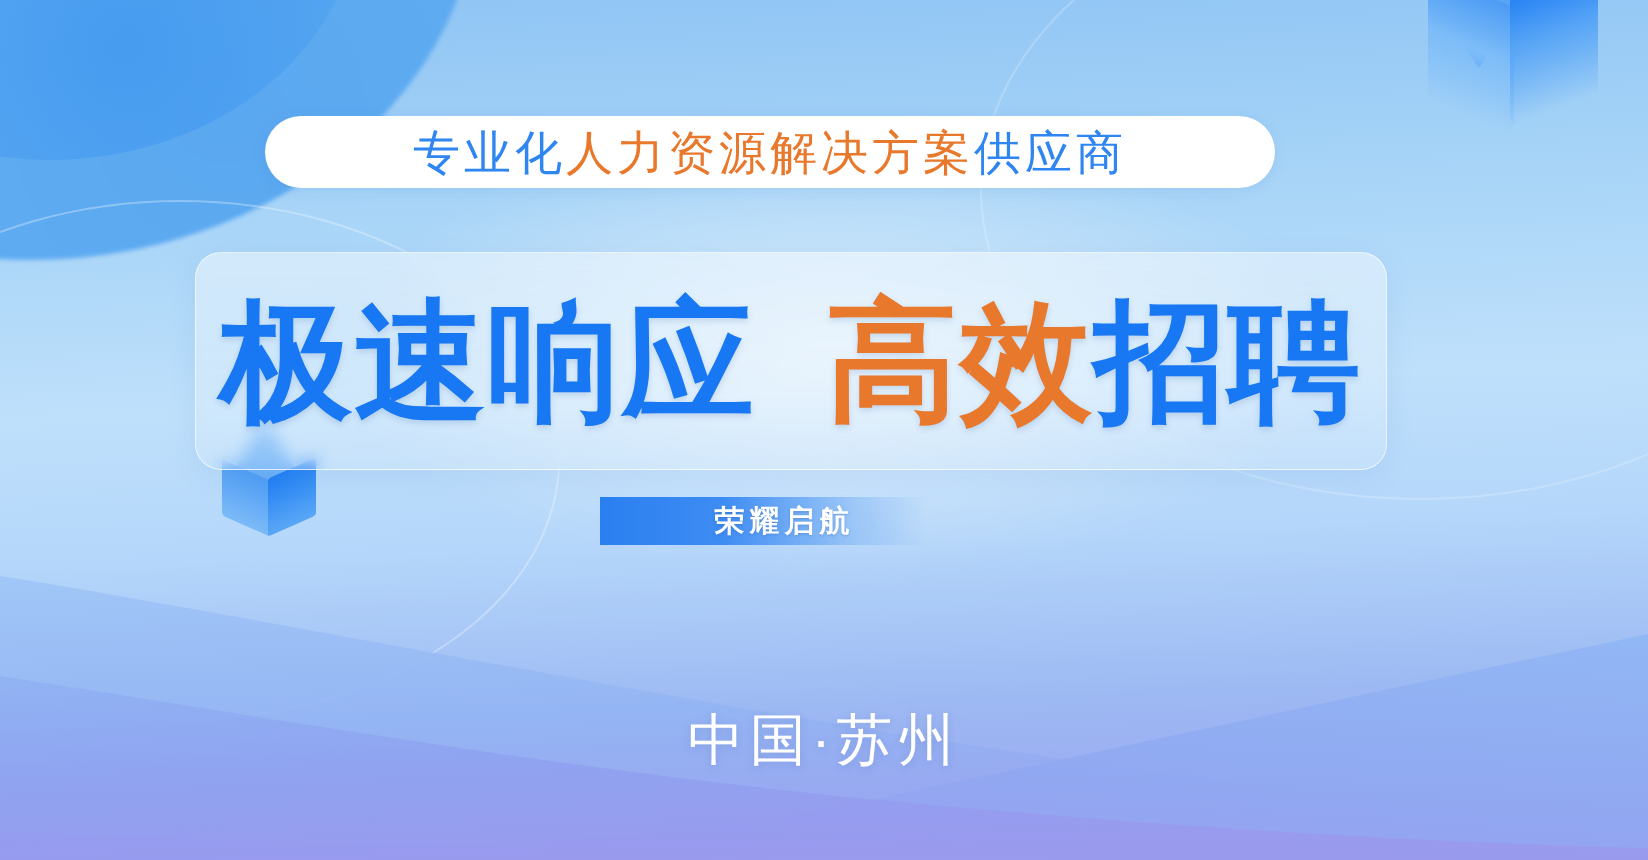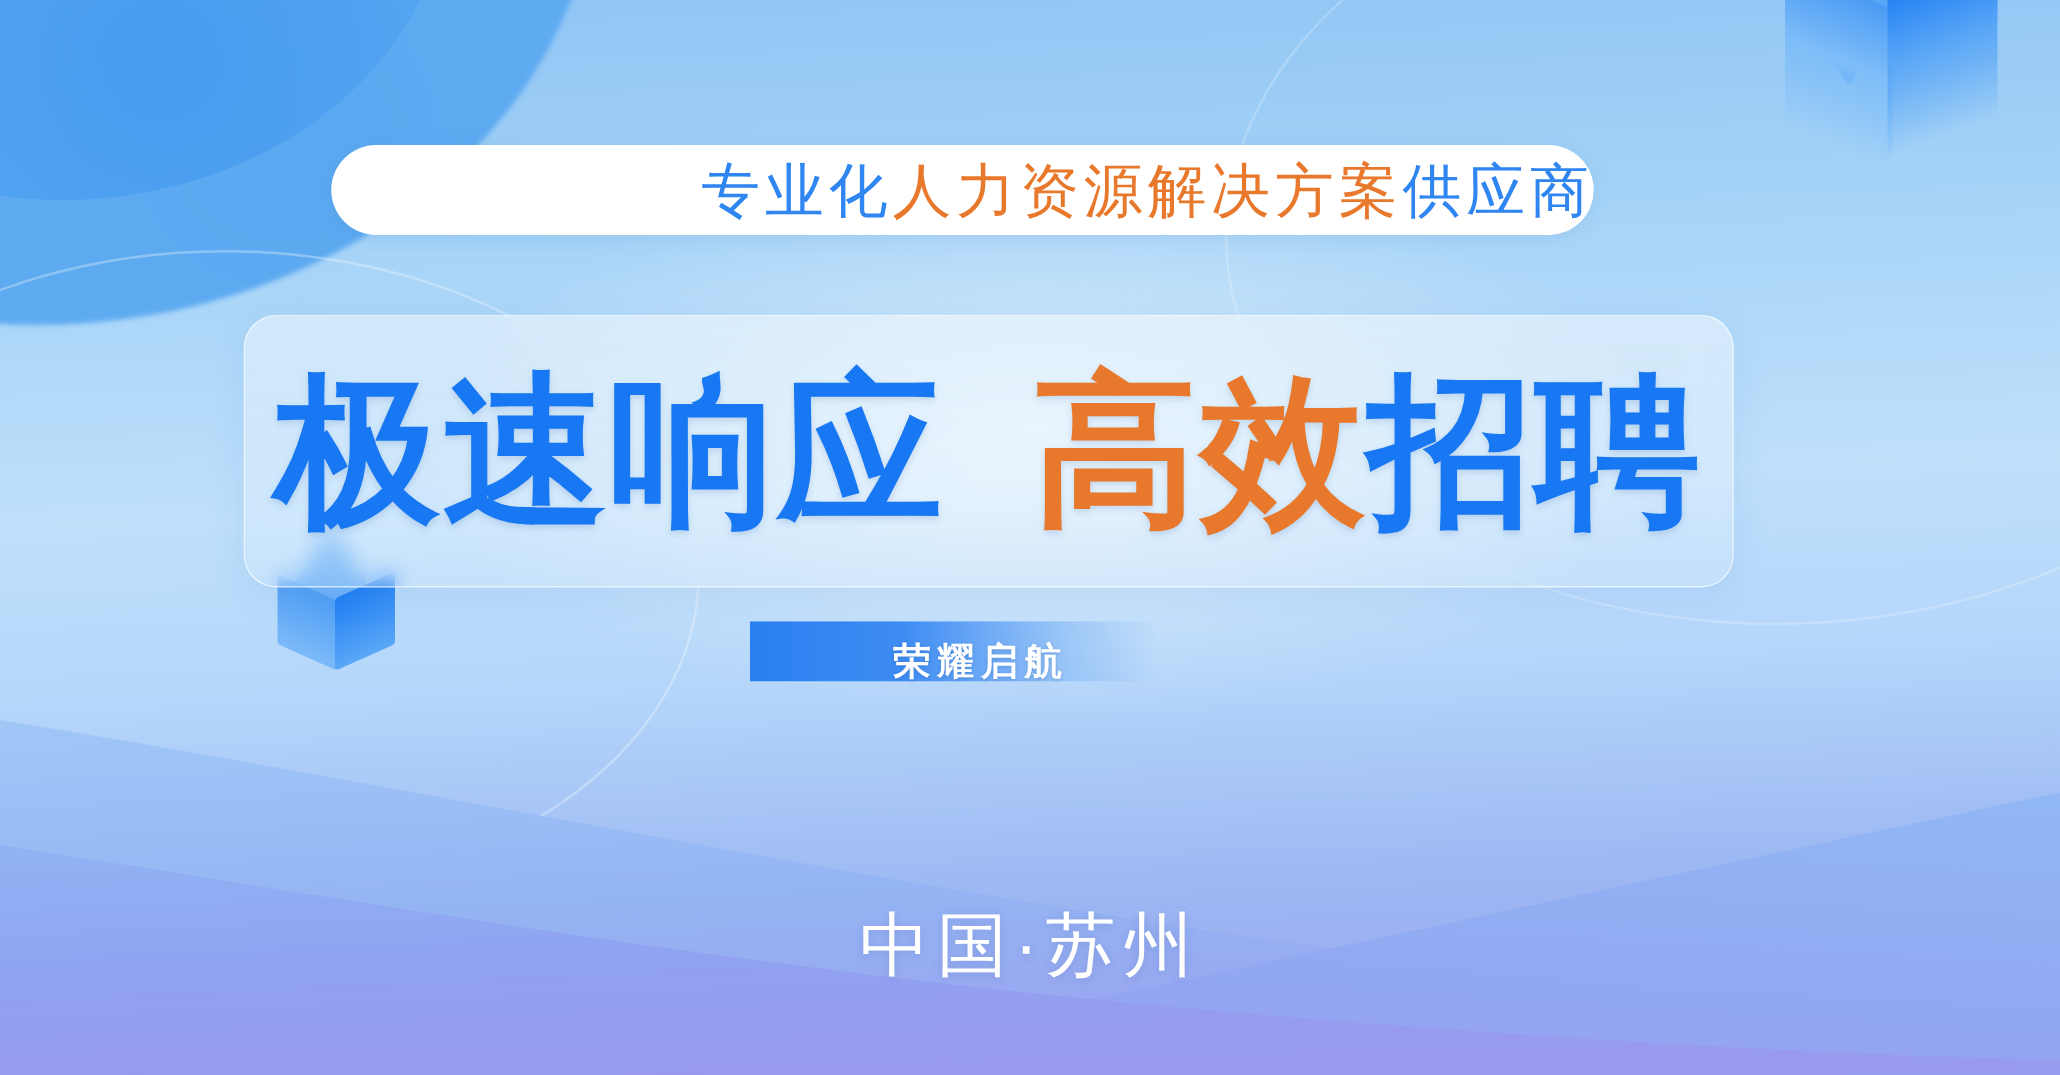--- a/index.html
+++ b/index.html
@@ -101,21 +101,21 @@
     transform:skewY(-24deg);
     border-radius:3px;
   }
 
   
   .pill{
     position:absolute; left:265px; top:116px;
     width:1010px; height:72px;
     background:#ffffff;
     border-radius:36px;
-    display:flex; align-items:center; justify-content:flex-end;
+    display:flex; align-items:center; justify-content:center;
     box-shadow:0 2px 14px rgba(60,120,200,.12);
   }
   .pill-text{
     font-size:47px;
     letter-spacing:4px;
     font-weight:500;
     white-space:nowrap;
     line-height:1;
   }
   .pill-text .seg-blue  { color:#2f86f0; }
@@ -144,36 +144,36 @@
   }
   .headline .h-blue  { color:#1877f2; }
   .headline .h-orange{ color:#e8792c;margin-left:28px; }
   .headline .h-gap   { display:inline-block; width:42px; }
 
   
   .badge{
     position:absolute; left:600px; top:497px;
     width:325px; height:48px;
     background:linear-gradient(90deg,#2a7ff0 0%,#3e8cf3 38%,rgba(126,180,245,.55) 78%,rgba(160,203,247,0) 100%);
-    display:flex; align-items:flex-end; justify-content:center;
+    display:flex; align-items:center; justify-content:center;
     z-index:4;
   }
   .badge-text{
     color:#ffffff;
     font-size:30px;
     font-weight:700;
     letter-spacing:5px;
     line-height:1;
     margin-left:44px;
     text-shadow:0 1px 3px rgba(30,80,150,.30);
   }
 
   
   .location{
-    position:absolute; left:0; top:728px; width:1648px;
+    position:absolute; left:0; top:712px; width:1648px;
     text-align:center;
     z-index:5;
   }
   .location-text{
     color:#ffffff;
     font-size:56px;
     font-weight:400;
     letter-spacing:6px;
     line-height:1;
     text-shadow:0 2px 8px rgba(60,90,170,.22);

